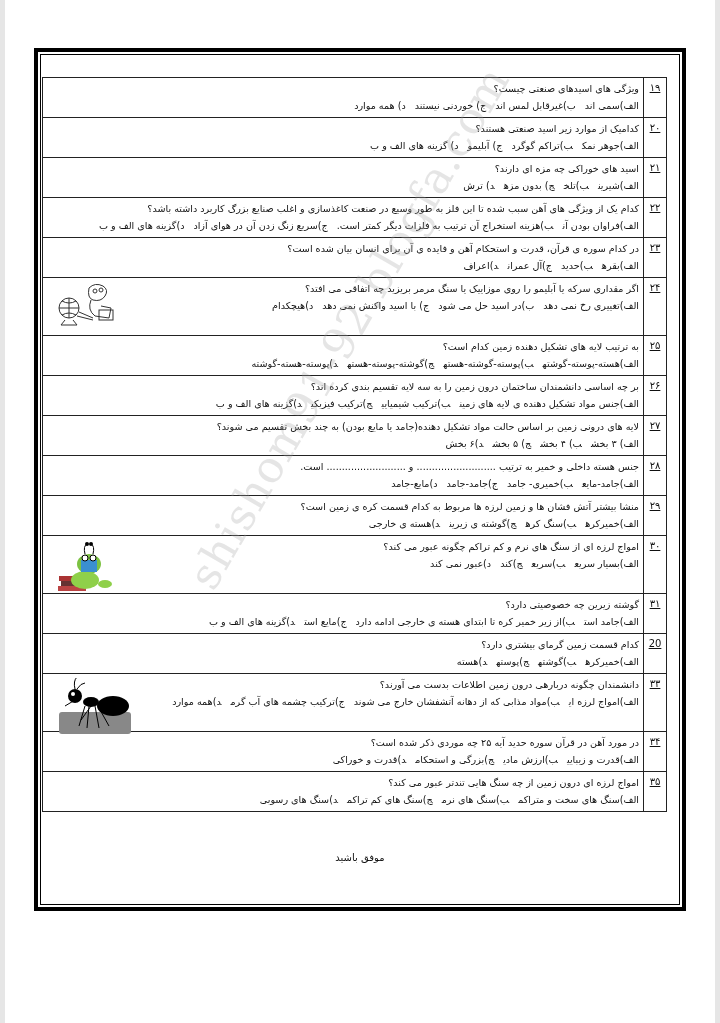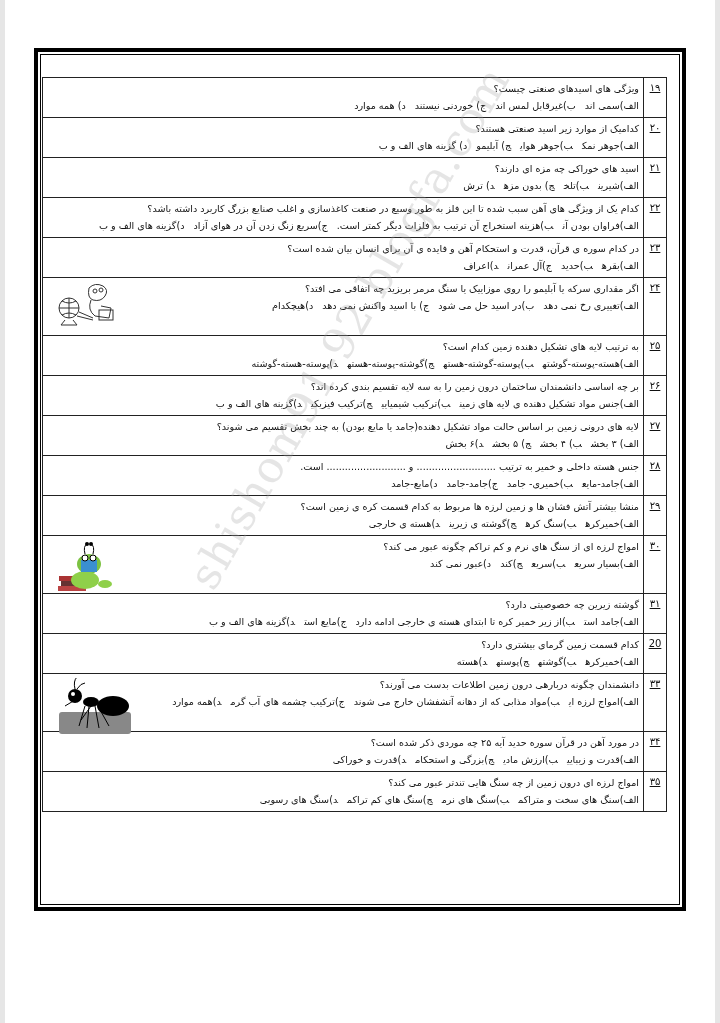--- a/index.html
+++ b/index.html
@@ -59,21 +59,21 @@
     <td class="num-cell">۱۹</td>
     <td class="content-cell">
       <div class="q-text">ویژگی های اسیدهای صنعتی چیست؟</div>
       <div class="q-opts"><span>الف)سمی اند</span><span>ب)غیرقابل لمس اند</span><span>ج) خوردنی نیستند</span><span>د) همه موارد</span></div>
     </td>
   </tr>
         <tr style="height: 40px;">
     <td class="num-cell">۲۰</td>
     <td class="content-cell">
       <div class="q-text">کدامیک از موارد زیر اسید صنعتی هستند؟</div>
-      <div class="q-opts"><span>الف)جوهر نمک</span><span>ب)جوهر هوای</span><span>ج) آبلیمو</span><span>د) گزینه های الف و ب</span></div>
+      <div class="q-opts"><span>الف)جوهر نمک</span><span>ب)تراکم گوگرد</span><span>ج) آبلیمو</span><span>د) گزینه های الف و ب</span></div>
     </td>
   </tr>
         <tr style="height: 40px;">
     <td class="num-cell">۲۱</td>
     <td class="content-cell">
       <div class="q-text">اسید های خوراکی چه مزه ای دارند؟</div>
       <div class="q-opts"><span>الف)شیرین</span><span>ب)تلخ</span><span>ج) بدون مزه</span><span>د) ترش</span></div>
     </td>
   </tr>
         <tr style="height: 40px;">
@@ -208,14 +208,15 @@
         <tr style="height: 40px;">
     <td class="num-cell">۳۵</td>
     <td class="content-cell">
       <div class="q-text">امواج لرزه ای درون زمین از چه سنگ هایی تندتر عبور می کند؟</div>
       <div class="q-opts"><span>الف)سنگ های سخت و متراکم</span><span>ب)سنگ های نرم</span><span>ج)سنگ های کم تراکم</span><span>د)سنگ های رسوبی</span></div>
     </td>
   </tr>
       </tbody>
   </table>
 
+  <div class="footer-note">موفق باشید</div>
   <div class="watermark">shishom91-92.blogfa.com</div>
 </div>
 
 </body></html>

